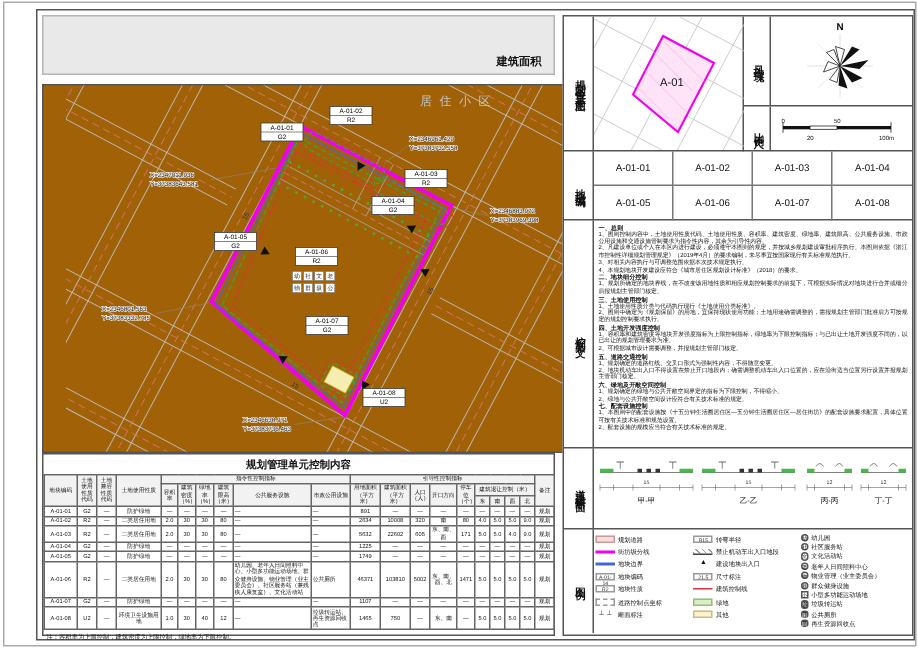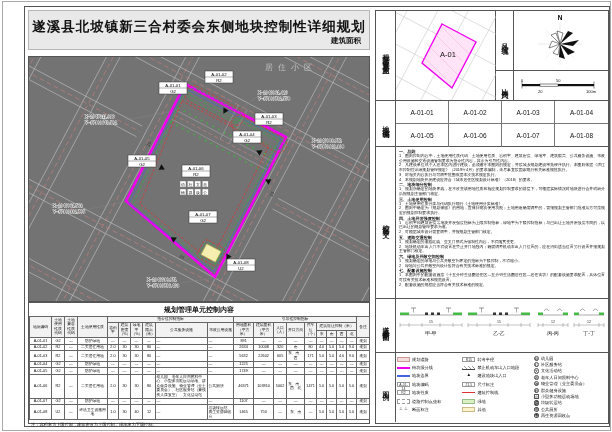--- a/index.html
+++ b/index.html
@@ -7,21 +7,21 @@
        font-family:"Liberation Sans","DejaVu Sans",sans-serif;color:#111;
        -webkit-text-size-adjust:none;text-size-adjust:none;}
   .abs{position:absolute;}
   #outer-frame{left:2px;top:1px;width:607px;height:428px;border:1px solid #aaa;}
   #inner-frame{left:24px;top:6px;width:584px;height:419px;border:1.5px solid #555;}
   
   #title-box{left:28px;top:10px;width:340px;height:38px;background:#e9e9e9;border:1px solid #b5b5b5;}
   #title-main{left:0;top:7px;width:100%;text-align:center;font-size:13.5px;font-weight:bold;letter-spacing:1px;}
   #title-sub{right:8px;bottom:3px;font-size:7.5px;font-weight:bold;}
   
-  #map-box{left:28px;top:56px;width:340px;height:244px;border:0.8px solid #555;background:#737373;}
+  #map-box{left:28px;top:56px;width:340px;height:244px;border:0.8px solid #555;background:#a16207;padding-left:15px;}
   
   #table-box{left:28px;top:302px;width:340px;height:120px;border:0.8px solid #555;background:#fff;}
   #tbl-caption{width:100%;text-align:center;font-size:7px;font-weight:bold;padding-top:1.5px;}
   table{border-collapse:collapse;table-layout:fixed;width:339px;margin-top:1px;}
   th,td{border:0.5px solid #666;font-size:3.8px;line-height:4.4px;text-align:center;
         padding:0.5px 0.5px;font-weight:normal;overflow:hidden;word-break:break-all;}
   thead th{background:#f2f2f2;}
   td.wrap{text-align:left;}
   #tbl-note{font-size:4.2px;padding:1.5px 2px 0 2px;}
   
@@ -64,21 +64,20 @@
   .leg-ic.filled{background:#333;color:#fff;border-radius:2px;}
   svg text{font-family:"Liberation Sans","DejaVu Sans",sans-serif;}
 </style>
 </head>
 <body>
 
 <div class="abs" id="outer-frame"></div>
 <div class="abs" id="inner-frame"></div>
 
 <div class="abs" id="title-box">
-  <div class="abs" id="title-main">遂溪县北坡镇新三合村委会东侧地块控制性详细规划</div>
   <div class="abs" id="title-sub">建筑面积</div>
 </div>
 
 <div class="abs" id="map-box">
 <svg width="340" height="244" viewBox="0 0 340 244">
 
   <g transform="translate(170,122) rotate(28)" stroke="#bdbdbd" stroke-width="0.6" fill="none">
     <line x1="-300" y1="-160" x2="300" y2="-160"></line>
         <line x1="-300" y1="-148" x2="300" y2="-148"></line>
     <line x1="-300" y1="-90" x2="300" y2="-90"></line>

